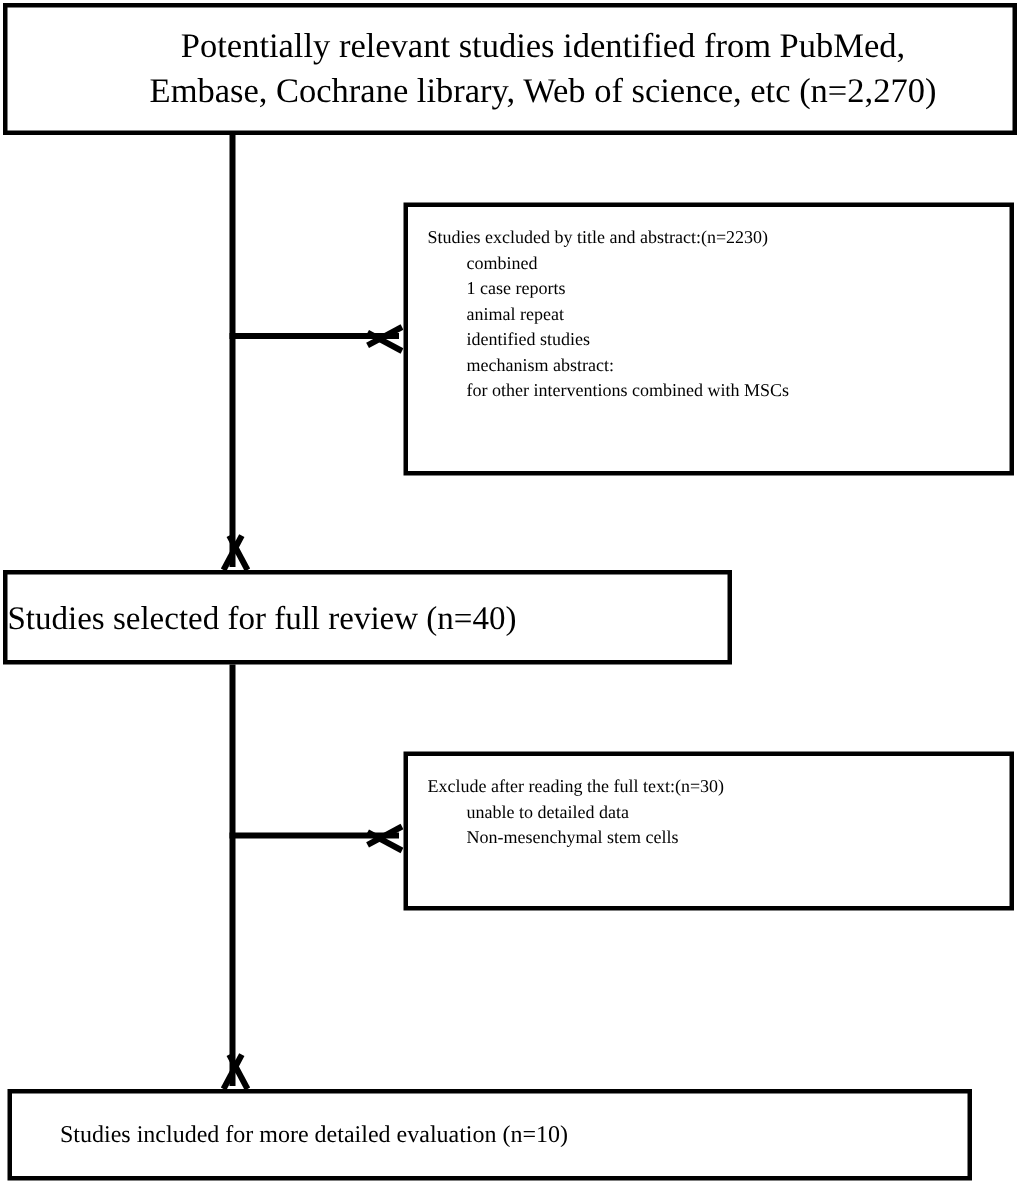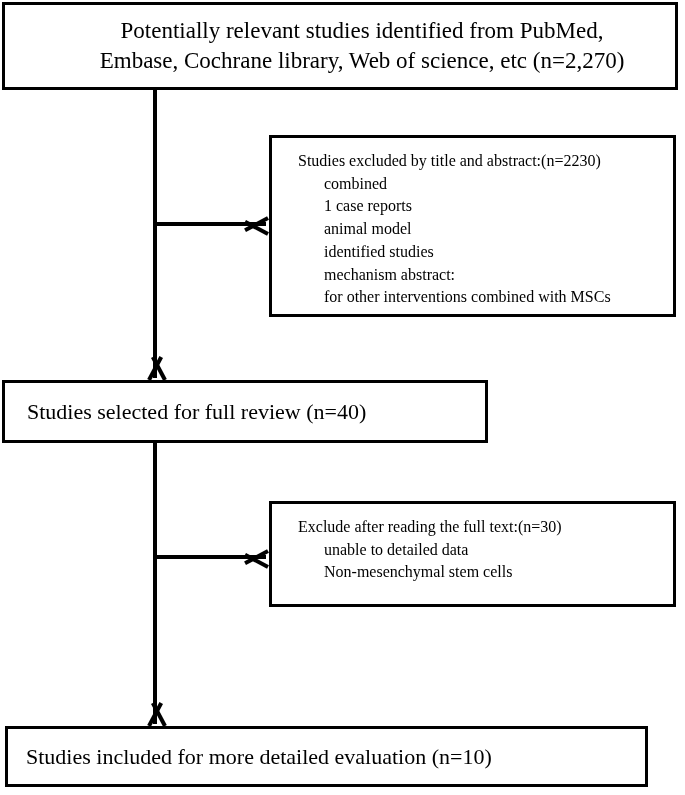--- a/index.html
+++ b/index.html
@@ -40,33 +40,32 @@
 
   .title-text {
     font-size: 23px;
     line-height: 1.32;
     padding: 0 10px;
     white-space: pre-line;
   }
   .mid-text {
     font-size: 22px;
     line-height: 1.25;
-    padding-left: 22px;
   }
   .final-text {
-    font-size: 22px;
+    font-size: 16px;
     line-height: 1.25;
-    padding-left: 18px;
+    padding-left: 32px;
   }
 
   
   .excl-body {
-    font-size: 16px;
+    font-size: 12px;
     line-height: 1.42;
-    padding: 12px 0 0 26px;
+    padding: 12px 0 0 13px;
     width: 100%;
     box-sizing: border-box;
   }
   .excl-head { display: block; }
   .excl-item { display: block; padding-left: 26px; }
 
   
   .vline {
     position: absolute;
     width: 4px;
@@ -124,21 +123,21 @@
   <div class="arrow-down" style="left:155px; top:380px;"></div>
 
   <div class="hline" style="left:153px; top:222px; width:113px;"></div>
   <div class="arrow-right" style="left:268px; top:224px;"></div>
 
   <div class="node" style="left:269px; top:135px; width:407px; height:182px;">
     <div class="excl-body">
       <span class="excl-head">Studies excluded by title and abstract:(n=2230)</span>
       <span class="excl-item">combined</span>
       <span class="excl-item">1 case reports</span>
-      <span class="excl-item">animal model</span>
+      <span class="excl-item">animal repeat</span>
       <span class="excl-item">identified studies</span>
       <span class="excl-item">mechanism abstract:</span>
       <span class="excl-item">for other interventions combined with MSCs</span>
     </div>
   </div>
 
   <div class="node node-left" style="left:2px; top:380px; width:486px; height:63px;">
     <div class="mid-text">Studies selected for full review (n=40)</div>
   </div>
 

